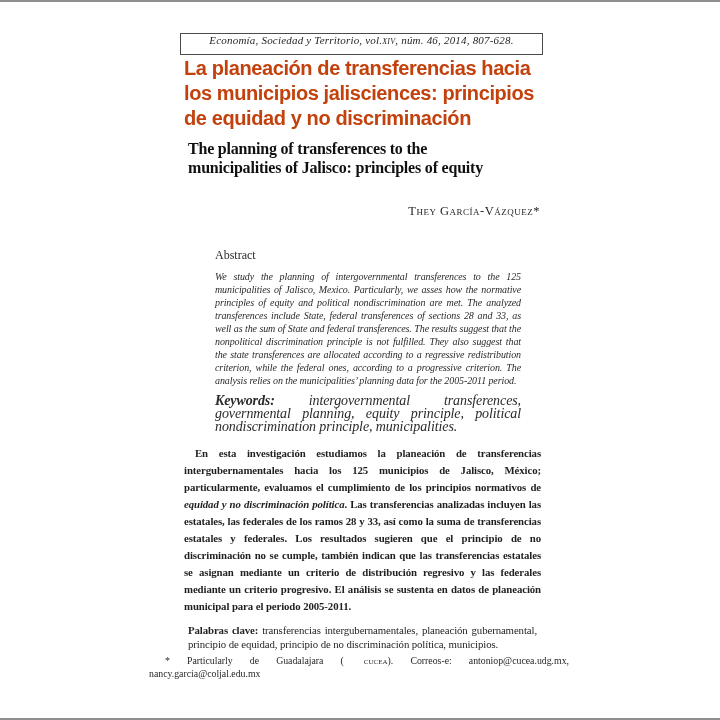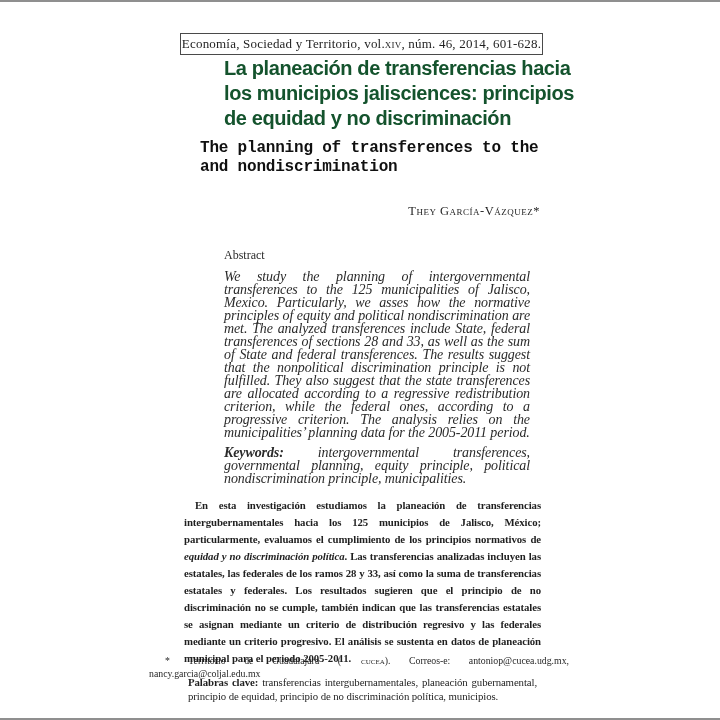--- a/index.html
+++ b/index.html
@@ -11,56 +11,56 @@
     font-family: "Liberation Serif", serif;
     color: #222;
   }
   .scan-edge { position: absolute; left: 0; right: 0; height: 2px; background: #8f8f8f; }
   .scan-edge.top { top: 0; }
   .scan-edge.bottom { bottom: 0; }
 
   .journal-box {
     position: absolute; left: 180px; top: 33px; width: 361px; height: 20px;
     border: 1px solid #4a4a4a;
-    display: flex; align-items: center; justify-content: center;
-    font-size: 13px; color: #1f1f1f; letter-spacing: 0.2px; white-space: nowrap;
+    display: flex; justify-content: center;
+    font-size: 11px; color: #1f1f1f; letter-spacing: 0.2px; white-space: nowrap; font-style: italic;
   }
   .journal-box .sc { font-variant: small-caps; }
 
   .title-es {
     position: absolute; left: 184px; top: 56px; width: 380px;
     font-family: "Liberation Sans", sans-serif;
     font-weight: bold; font-size: 20px; line-height: 25px;
-    letter-spacing: -0.4px; color: #14532d; white-space: nowrap; margin-left: 40px;
+    letter-spacing: -0.4px; color: #c2410c; white-space: nowrap;
   }
   .title-en {
-    position: absolute; left: 200px; top: 139px; width: 380px;
-    font-family: Liberation Mono, monospace;
+    position: absolute; left: 188px; top: 139px; width: 380px;
+    font-family: Liberation Serif, serif;
     font-weight: bold; font-size: 16px; line-height: 19px;
     letter-spacing: -0.2px; color: #101010; white-space: nowrap;
   }
 
   .authors {
     position: absolute; right: 180px; top: 204px;
     text-align: right;
     font-size: 12.5px; line-height: 15px;
     font-variant: small-caps; letter-spacing: 0.5px; color: #1f1f1f;
     white-space: nowrap;
   }
 
   .flow-col {
     position: absolute; left: 184px; top: 249px; width: 357px;
   }
-  .indent-block { margin-left: 40px; width: 306px; }
+  .indent-block { margin-left: 31px; width: 306px; }
 
   .section-heading {
     font-size: 12px; line-height: 13px; color: #2a2a2a; margin: 0 0 8px 0;
   }
   .abstract-body {
-    font-style: italic; font-size: 14px; line-height: 13px;
+    font-style: italic; font-size: 10px; line-height: 13px;
     letter-spacing: -0.1px; text-align: justify; color: #2a2a2a;
     margin: 0 0 7px 0;
   }
   .keywords-line {
     font-style: italic; font-size: 14px; line-height: 13px;
     letter-spacing: -0.1px; text-align: justify; color: #2a2a2a;
     margin: 0 0 12px 0;
   }
   .keywords-line .kw-label { font-weight: bold; }
 
@@ -87,32 +87,32 @@
 </style>
 </head>
 <body>
 
 <div class="scan-edge top"></div>
 <div class="scan-edge bottom"></div>
 
 <div class="journal-box">
   <span>Economía, Sociedad y Territorio, vol. </span>
     <span class="sc">xiv</span>
-    <span>, núm. 46, 2014, 601-628.</span>
+    <span>, núm. 46, 2014, 807-628.</span>
 </div>
 
 <div class="title-es">
   <div>La planeación de transferencias hacia</div>
   <div>los municipios jalisciences: principios</div>
   <div>de equidad y no discriminación</div>
 </div>
 
 <div class="title-en">
   <div>The planning of transferences to the</div>
-  <div>and nondiscrimination</div>
+  <div>municipalities of Jalisco: principles of equity</div>
 </div>
 
 <div class="authors">
   <div>They García-Vázquez*</div>
 </div>
 
 <div class="flow-col">
 
   <div class="indent-block">
     <p class="section-heading">Abstract</p>
@@ -126,14 +126,14 @@
     <span>En esta investigación estudiamos la planeación de transferencias intergubernamentales hacia los 125 municipios de Jalisco, México; particularmente, evaluamos el cumplimiento de los principios normativos de </span><span class="it">equidad y no discriminación política</span><span>. Las transferencias analizadas incluyen las estatales, las federales de los ramos 28 y 33, así como la suma de transferencias estatales y federales. Los resultados sugieren que el principio de no discriminación no se cumple, también indican que las transferencias estatales se asignan mediante un criterio de distribución regresivo y las federales mediante un criterio progresivo. El análisis se sustenta en datos de planeación municipal para el periodo 2005-2011.</span>
   </p>
 
   <p class="palabras-line">
     <span class="kw-label">Palabras clave:</span><span> transferencias intergubernamentales, planeación gubernamental, principio de equidad, principio de no discriminación política, municipios.</span>
   </p>
 
 </div>
 
 <div class="footnote">
-  <span>* Territorio de Guadalajara (</span><span class="sc">cucea</span><span>). Correos-e: antoniop@cucea.udg.mx, nancy.garcia@coljal.edu.mx</span>
+  <span>* Particularly de Guadalajara (</span><span class="sc">cucea</span><span>). Correos-e: antoniop@cucea.udg.mx, nancy.garcia@coljal.edu.mx</span>
 </div>
 
 </body></html>

